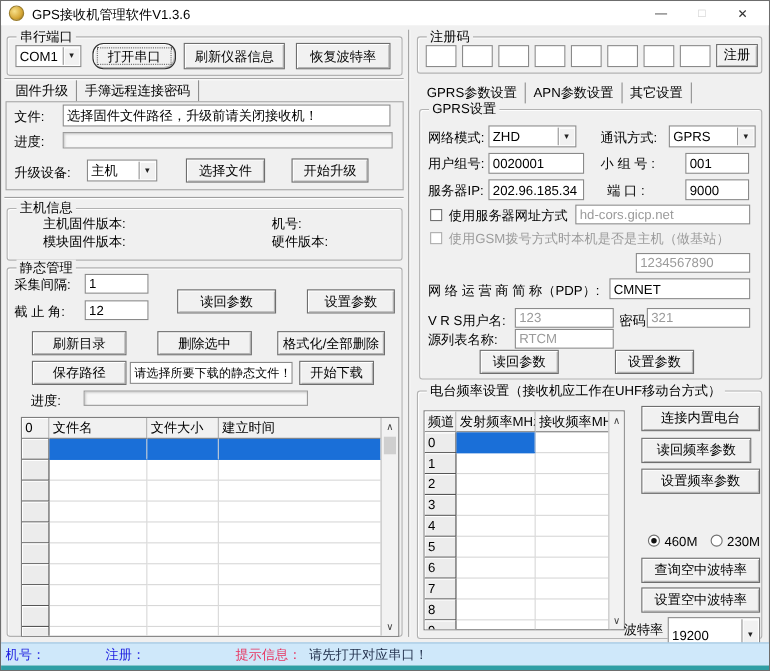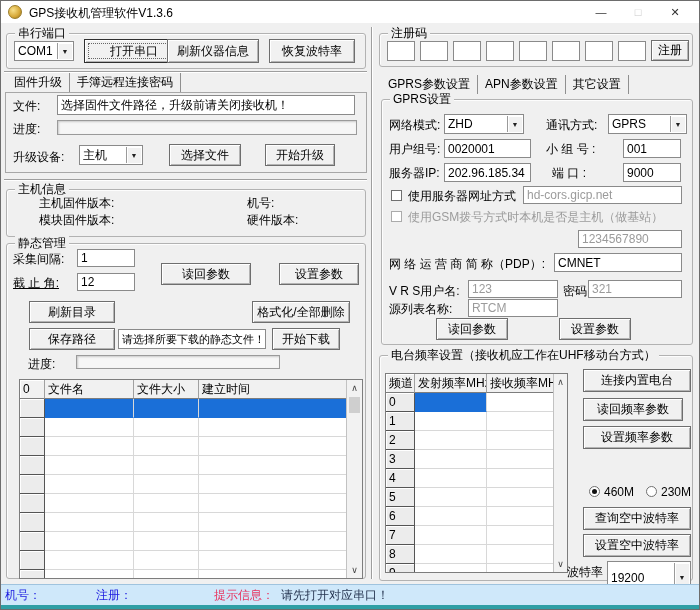--- a/index.html
+++ b/index.html
@@ -88,21 +88,21 @@
   <div class="hsep" style="left:3px;top:178px;width:363px;"></div>
   <div class="vsep" style="left:370px;top:26px;height:552px;"></div>
 
   <div class="group" style="left:5px;top:32px;width:360px;height:36px;">
     <span class="glabel">串行端口</span>
   </div>
   <div class="combo" style="left:13px;top:40px;width:60px;height:20px;">
     <span class="ctext">COM1</span>
     <span class="arrow">▼</span>
   </div>
-  <div class="btn default" style="left:83px;top:38px;width:100px;height:24px;">打开串口</div>
+  <div class="btn default" style="left:83px;top:38px;width:76px;height:24px;border-radius:10px;">打开串口</div>
   <div class="btn" style="left:166px;top:38px;width:92px;height:24px;">刷新仪器信息</div>
   <div class="btn" style="left:268px;top:38px;width:86px;height:24px;">恢复波特率</div>
 
   <div class="tabbar" style="left:6px;top:72px;">
     <span class="tab">固件升级</span>
     <span class="tab">手簿远程连接密码</span>
   </div>
 
   <div style="position:absolute;left:4px;top:91px;width:362px;height:81px;border:1px solid #a7a7a7;"></div>
   <span class="lbl" style="left:12px;top:98px;">文件:</span>
@@ -123,26 +123,27 @@
   <span class="lbl" style="left:38px;top:195px;">主机固件版本:</span>
   <span class="lbl" style="left:246px;top:195px;">机号:</span>
   <span class="lbl" style="left:38px;top:212px;">模块固件版本:</span>
   <span class="lbl" style="left:246px;top:212px;">硬件版本:</span>
 
   <div class="group" style="left:5px;top:242px;width:360px;height:336px;">
     <span class="glabel">静态管理</span>
   </div>
   <span class="lbl" style="left:12px;top:251px;">采集间隔:</span>
   <div class="input" style="left:76px;top:248px;width:58px;height:18px;">1</div>
-  <span class="lbl" style="left:12px;top:275px;text-decoration:underline;">截 止 角:</span>
+  <span class="lbl" style="left:12px;top:275px;">截 止 角:</span>
   <div class="input" style="left:76px;top:272px;width:58px;height:18px;">12</div>
   <div class="btn" style="left:160px;top:262px;width:90px;height:22px;">读回参数</div>
   <div class="btn" style="left:278px;top:262px;width:80px;height:22px;">设置参数</div>
 
   <div class="btn" style="left:28px;top:300px;width:86px;height:22px;">刷新目录</div>
+  <div class="btn" style="left:142px;top:300px;width:86px;height:22px;">删除选中</div>
   <div class="btn" style="left:251px;top:300px;width:98px;height:22px;">格式化/全部删除</div>
   <div class="btn" style="left:28px;top:327px;width:86px;height:22px;">保存路径</div>
   <div class="input small" style="left:117px;top:328px;width:148px;height:20px;">请选择所要下载的静态文件！</div>
   <div class="btn" style="left:271px;top:327px;width:68px;height:22px;text-align:right;">开始下载</div>
   <span class="lbl" style="left:27px;top:356px;">进度:</span>
   <div class="progress" style="left:75px;top:354px;width:204px;height:14px;"></div>
 
   <div class="grid" style="left:18px;top:378px;width:344px;height:200px;">
     <div class="grow ghead">
       <div class="gcell gfixed" style="width:25px;">0</div>

